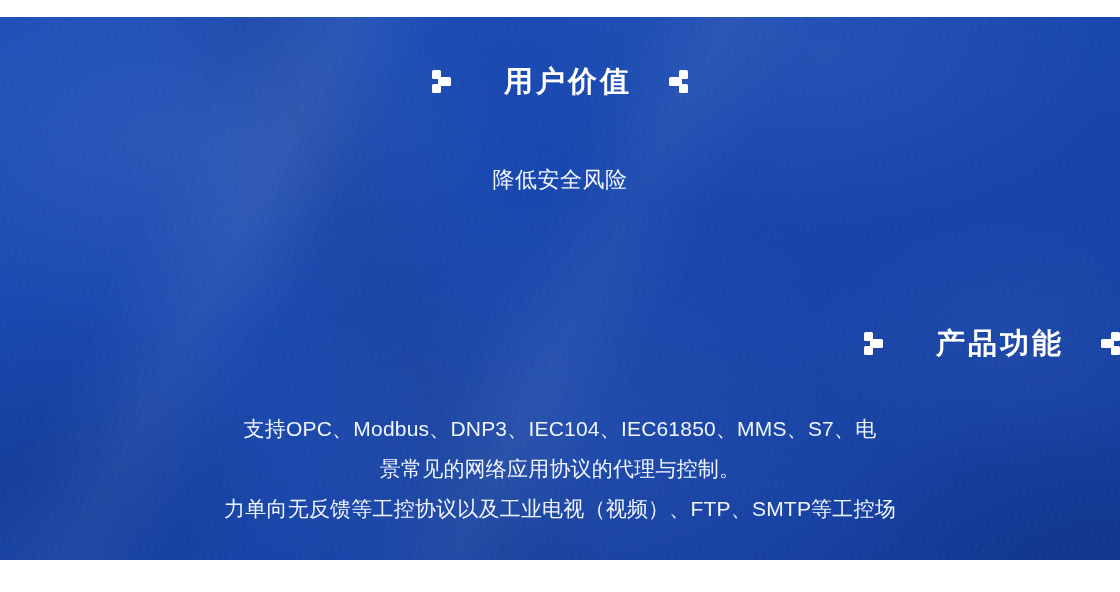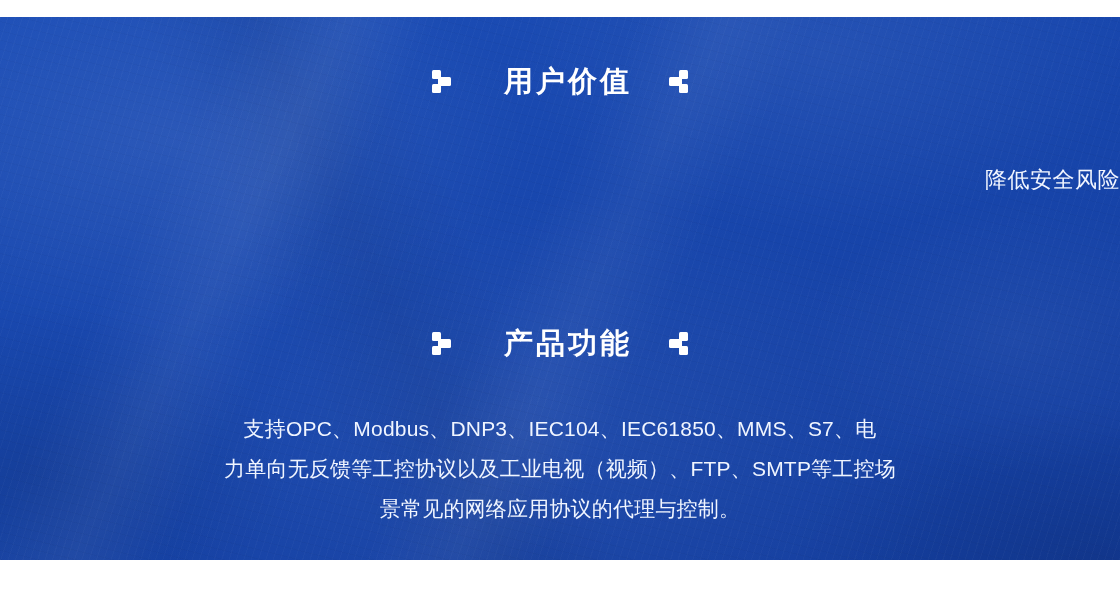--- a/index.html
+++ b/index.html
@@ -91,21 +91,21 @@
   .section-head {
     position: absolute;
     left: 0;
     width: 1120px;
     display: flex;
     align-items: center;
     justify-content: center;
     gap: 34px;
   }
   .section-head.s1 { top: 50px; }
-  .section-head.s2 { top: 312px; }
+  .section-head.s2 { top: 312px; justify-content: flex-end; }
 
   .head-title {
     color: #ffffff;
     font-size: 29px;
     font-weight: bold;
     letter-spacing: 3px;
     line-height: 1;
     white-space: nowrap;
     margin-left: 16px;
   }
@@ -131,21 +131,21 @@
   .ornament.right i.b1 { right: 0;   top: 0;    width: 9px;  height: 9px; }
   .ornament.right i.b2 { right: 6px; top: 7px;  width: 13px; height: 9px; }
   .ornament.right i.b3 { right: 0;   top: 14px; width: 9px;  height: 9px; }
 
   
   .value-block {
     position: absolute;
     left: 0;
     top: 144px;
     width: 1120px;
-    text-align: right;
+    text-align: center;
     color: #f2f6ff;
     font-size: 22px;
     line-height: 37px;
     letter-spacing: 0.5px;
   }
   .value-block .line { display: block; }
 
   
   .feature-block {
     position: absolute;
@@ -201,22 +201,22 @@
         <span class="head-title">产品功能</span>
         <span class="ornament right">
           <i class="b1"></i>
             <i class="b2"></i>
             <i class="b3"></i>
         </span>
       </div>
 
       <div class="feature-block">
         <span class="line">支持OPC、Modbus、DNP3、IEC104、IEC61850、MMS、S7、电</span>
+        <span class="line last">景常见的网络应用协议的代理与控制。</span>
         <span class="line">力单向无反馈等工控协议以及工业电视（视频）、FTP、SMTP等工控场</span>
-        <span class="line last">景常见的网络应用协议的代理与控制。</span>
       </div>
 
     </div>
   </div>
 
   <div class="bottom-spacer"></div>
 
 </div>
 
 </body></html>

